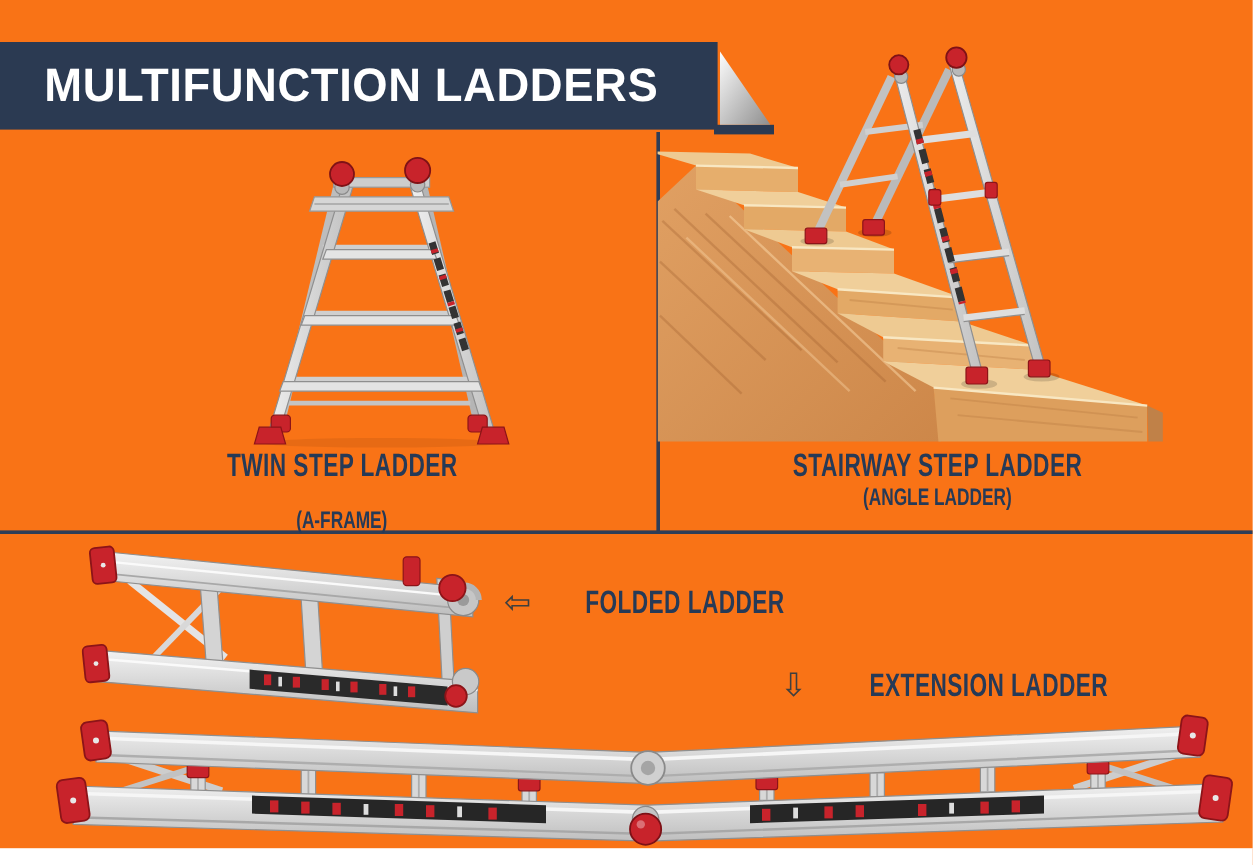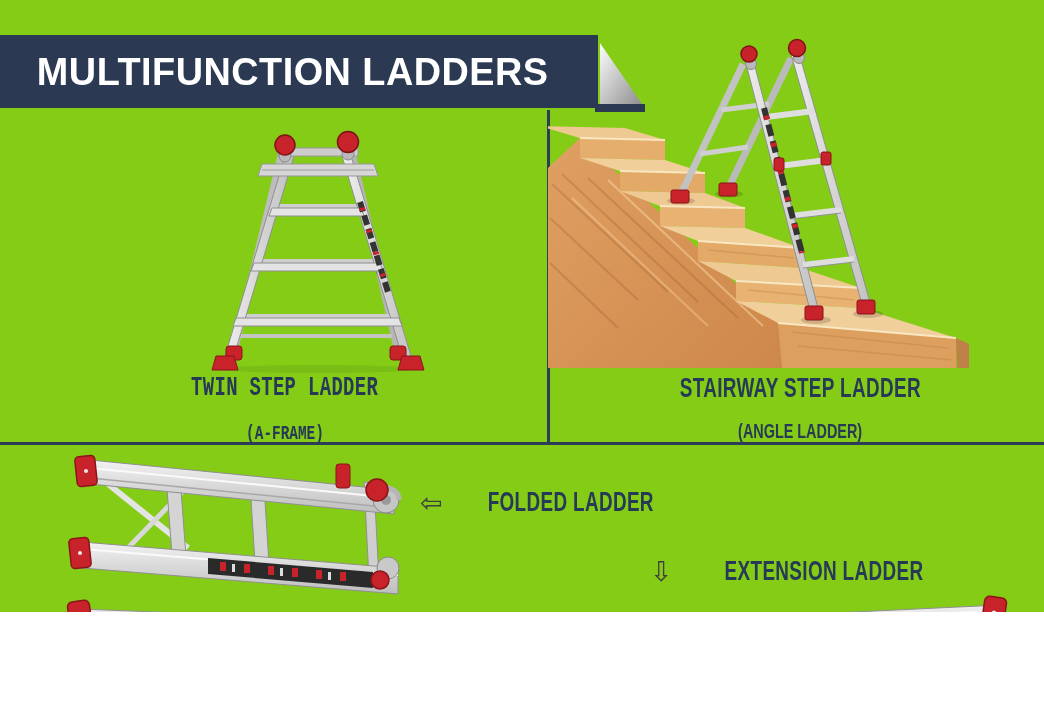--- a/index.html
+++ b/index.html
@@ -1,37 +1,37 @@
 <!DOCTYPE html>
 <html><head>
 <meta charset="utf-8">
 <style>
   html,body{margin:0;padding:0;background:#fff;}
-  #page{position:relative;width:1044px;height:612px;background:#84cc16;overflow:hidden;
+  #page{position:relative;width:1044px;height:707px;background:#f97316;overflow:hidden;
         font-family:"Liberation Sans",sans-serif;}
   
   #banner{position:absolute;left:0;top:35px;width:598px;height:73px;background:#2b3a52;}
   #banner .title{display:inline-block;color:#ffffff;font-weight:700;font-size:39px;
         line-height:73px;padding-left:38px;letter-spacing:.5px;white-space:nowrap;
         transform:scaleX(.97);transform-origin:left center;}
   #fold{position:absolute;left:595px;top:35px;}
   
   .vdiv{position:absolute;left:547px;top:110px;width:3px;height:333px;background:#2e3d57;}
   .hdiv{position:absolute;left:0;top:442px;width:1044px;height:3px;background:#2e3d57;}
   
   .caption{position:absolute;width:360px;text-align:center;color:#263a57;}
   .caption .t{display:block;}
   .cond{display:inline-block;font-weight:700;white-space:nowrap;
         transform:scaleX(.70);transform-origin:center;}
   .cond2{display:inline-block;font-weight:700;white-space:nowrap;
         transform:scaleX(.72);transform-origin:center;}
   .cap-title{font-size:27px;letter-spacing:.5px;}
   .cap-sub{font-size:20px;}
-  #cap-twin{left:105px;top:373px;font-family:Liberation Mono, monospace;}
-  #cap-stairway{left:620px;top:373px;}
+  #cap-twin{left:105px;top:373px;}
+  #cap-stairway{left:601px;top:373px;}
   
   .blabel{position:absolute;display:flex;align-items:center;color:#263a57;}
   .blabel .arrow{font-family:"DejaVu Sans",sans-serif;font-size:27px;color:#3f3f3f;
         line-height:1;margin-right:9px;}
   .blabel .txt{font-size:27px;letter-spacing:.5px;}
   #label-folded{left:420px;top:487px;}
   #label-extension{left:650px;top:556px;}
   
   .imgwrap{position:absolute;}
   svg{display:block;}
@@ -204,21 +204,21 @@
       </g>
     </svg>
   </div>
 
   <div class="caption" id="cap-twin">
     <span class="t"><span class="cond cap-title">TWIN STEP LADDER</span></span>
     <span class="t" style="margin-top:19px;"><span class="cond2 cap-sub">(A-FRAME)</span></span>
   </div>
   <div class="caption" id="cap-stairway">
     <span class="t"><span class="cond cap-title">STAIRWAY STEP LADDER</span></span>
-    <span class="t" style="margin-top:16px;"><span class="cond2 cap-sub">(ANGLE LADDER)</span></span>
+    <span class="t" style="margin-top:0;"><span class="cond2 cap-sub">(ANGLE LADDER)</span></span>
   </div>
 
   <div class="imgwrap" style="left:68px;top:448px;">
     <svg width="345" height="150" viewBox="0 0 345 150">
       <defs>
         <linearGradient id="alu3" x1="0" y1="0" x2="0" y2="1">
           <stop offset="0" stop-color="#f2f2f2"></stop>
             <stop offset="1" stop-color="#bdbdbd"></stop>
         </linearGradient>
       </defs>

